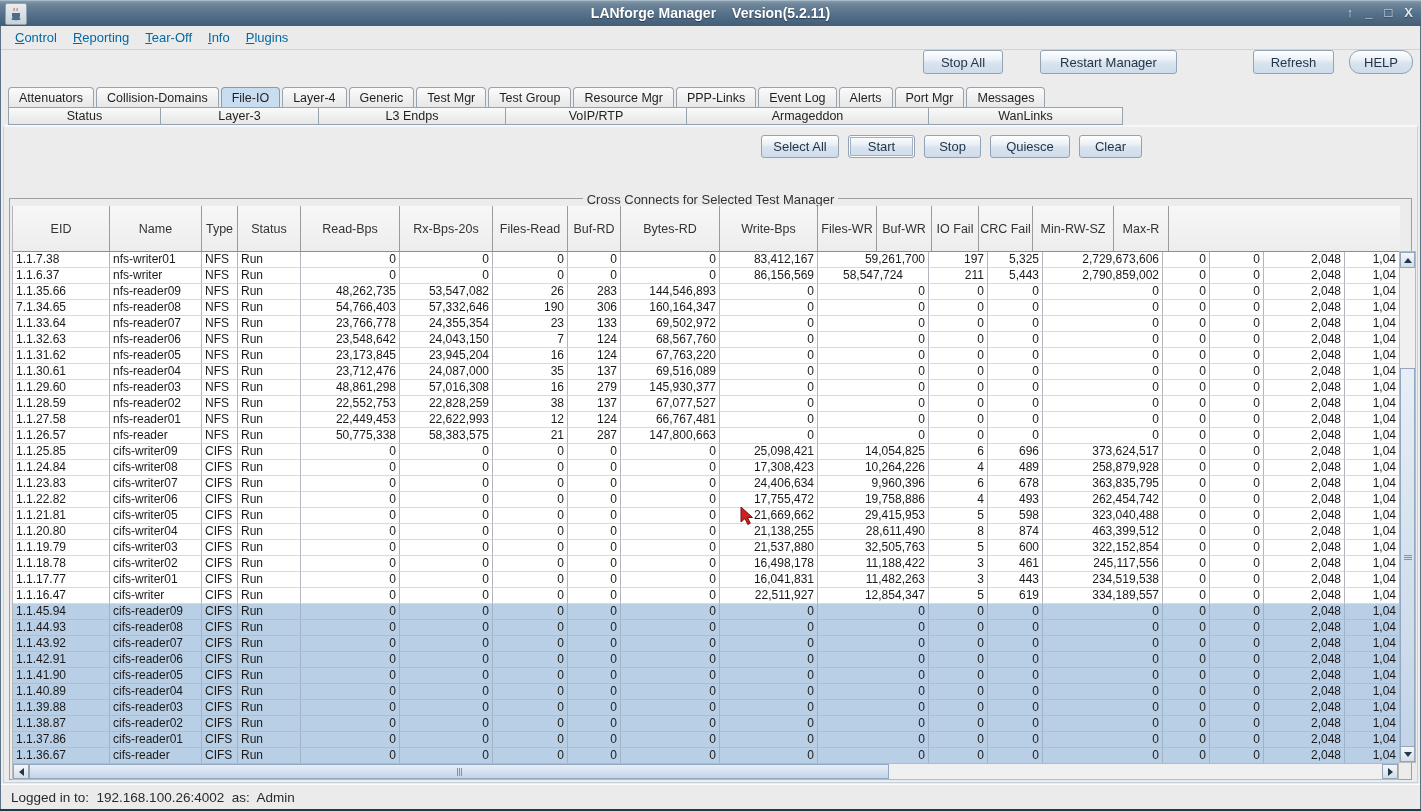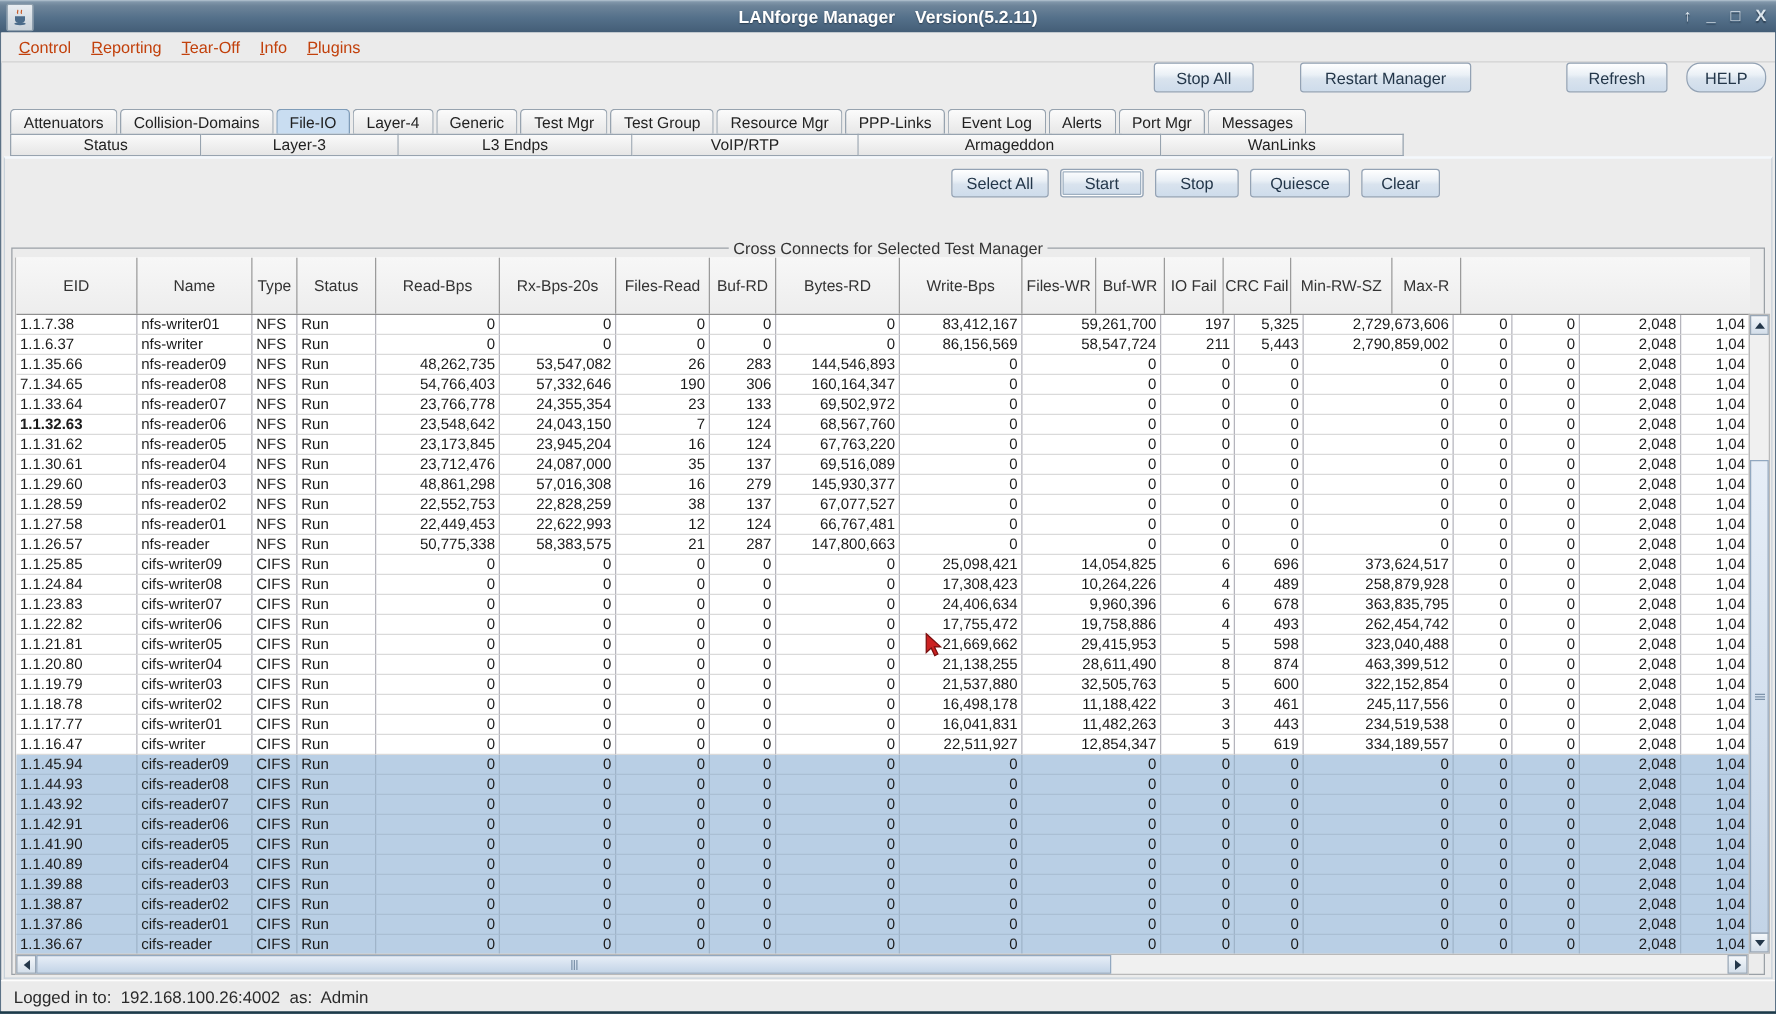--- a/index.html
+++ b/index.html
@@ -24,21 +24,21 @@
     display:flex;align-items:center;justify-content:center;gap:16px;
     color:#fff;font-weight:bold;font-size:14px;text-shadow:0 1px 1px #2c3f52;
   }
   .win-controls{position:absolute;right:8px;top:0;height:26px;display:flex;align-items:center;gap:12px;
     color:#dde6ed;font-size:13px;font-weight:bold;text-shadow:0 1px 1px #2c3f52;}
   .win-controls span{cursor:default;line-height:26px;}
   
   .menubar{
     position:absolute;left:1px;top:26px;right:1px;height:23px;background:#ebebeb;
     border-bottom:1px solid #d2d2d2;display:flex;align-items:center;padding-left:6px;
-    font-size:13px;color:#c2410c;
+    font-size:13px;color:#0369a1;
   }
   .menu-item{padding:2px 8px;}
   .menu-item u{text-decoration:underline;}
   
   .btn{
     position:absolute;height:24px;box-sizing:border-box;
     background:linear-gradient(180deg,#ffffff 0%,#eaf0f6 40%,#d9e3ee 55%,#cedceb 100%);
     border:1px solid #93a2b4;border-radius:3px;
     color:#233649;font-size:13px;display:flex;align-items:center;justify-content:center;
   }
@@ -206,21 +206,21 @@
   <div class="combo flat" style="left:618px;top:142px;width:86px;">
     <div class="field sans">all</div>
     <div class="arrow">
         <i class="tri-down"></i>
       </div>
   </div>
 
   <div class="action-row" style="left:757px;top:8px;gap:9px;" id="actrow1">
       <button class="abtn" style="width: 78px;">Select All</button>
       <button class="abtn focused" style="width: 67px;">Start</button>
-      <button class="abtn" style="width: 67px;">Stop</button>
+      <button class="abtn" style="width: 57px;">Stop</button>
       <button class="abtn" style="width: 80px;">Quiesce</button>
       <button class="abtn" style="width: 63px;">Clear</button>
     </div>
 
   <div class="groupbox" style="left:5px;top:71px;">
     <div class="group-title">
       <span>Cross Connects for Selected Test Manager</span>
     </div>
 
     <div class="tablewrap">
@@ -267,21 +267,21 @@
             <div class="td" style="width: 97px;">1.1.6.37</div>
             <div class="td" style="width: 92px;">nfs-writer</div>
             <div class="td" style="width: 36px;">NFS</div>
             <div class="td" style="width: 63px;">Run</div>
             <div class="td num" style="width: 99px;">0</div>
             <div class="td num" style="width: 93px;">0</div>
             <div class="td num" style="width: 75px;">0</div>
             <div class="td num" style="width: 53px;">0</div>
             <div class="td num" style="width: 99px;">0</div>
             <div class="td num" style="width: 98px;">86,156,569</div>
-            <div class="td num" style="width: 111px;">58,547,724</div>
+            <div class="td num" style="width: 111px; text-align: center;">58,547,724</div>
             <div class="td num" style="width: 59px;">211</div>
             <div class="td num" style="width: 55px;">5,443</div>
             <div class="td num" style="width: 120px;">2,790,859,002</div>
             <div class="td num" style="width: 47px;">0</div>
             <div class="td num" style="width: 54px;">0</div>
             <div class="td num" style="width: 81px;">2,048</div>
             <div class="td num" style="width: 55px;">1,04</div>
           </div>
           <div class="tr">
             <div class="td" style="width: 97px;">1.1.35.66</div>
@@ -337,21 +337,21 @@
             <div class="td num" style="width: 111px;">0</div>
             <div class="td num" style="width: 59px;">0</div>
             <div class="td num" style="width: 55px;">0</div>
             <div class="td num" style="width: 120px;">0</div>
             <div class="td num" style="width: 47px;">0</div>
             <div class="td num" style="width: 54px;">0</div>
             <div class="td num" style="width: 81px;">2,048</div>
             <div class="td num" style="width: 55px;">1,04</div>
           </div>
           <div class="tr">
-            <div class="td" style="width: 97px; font-weight: bold;">1.1.32.63</div>
+            <div class="td" style="width: 97px;">1.1.32.63</div>
             <div class="td" style="width: 92px;">nfs-reader06</div>
             <div class="td" style="width: 36px;">NFS</div>
             <div class="td" style="width: 63px;">Run</div>
             <div class="td num" style="width: 99px;">23,548,642</div>
             <div class="td num" style="width: 93px;">24,043,150</div>
             <div class="td num" style="width: 75px;">7</div>
             <div class="td num" style="width: 53px;">124</div>
             <div class="td num" style="width: 99px;">68,567,760</div>
             <div class="td num" style="width: 98px;">0</div>
             <div class="td num" style="width: 111px;">0</div>

